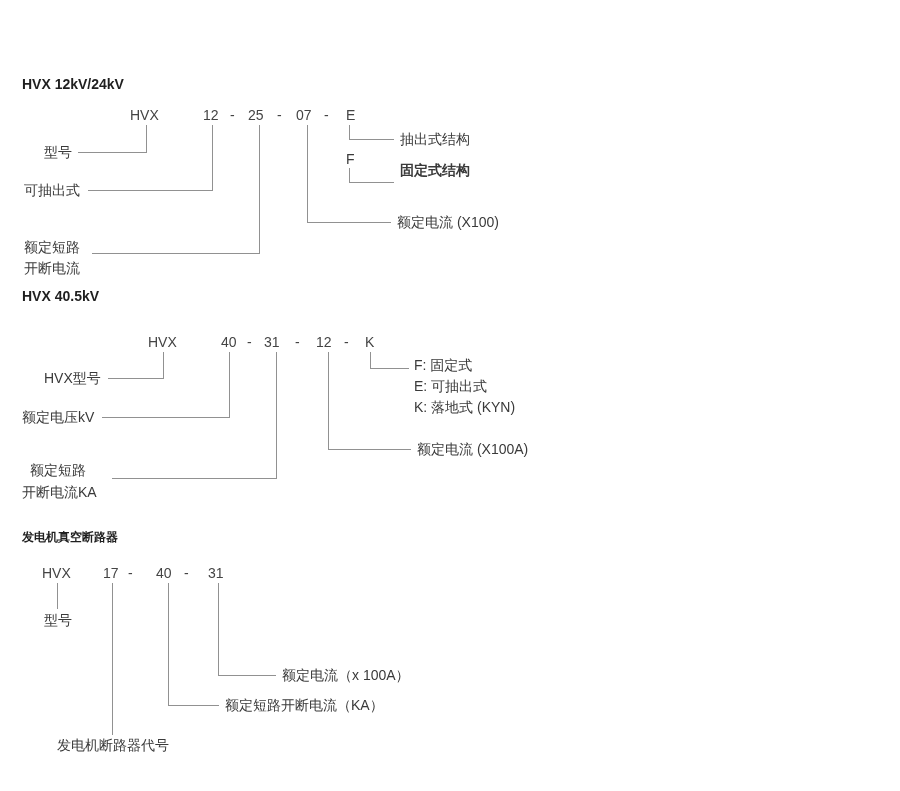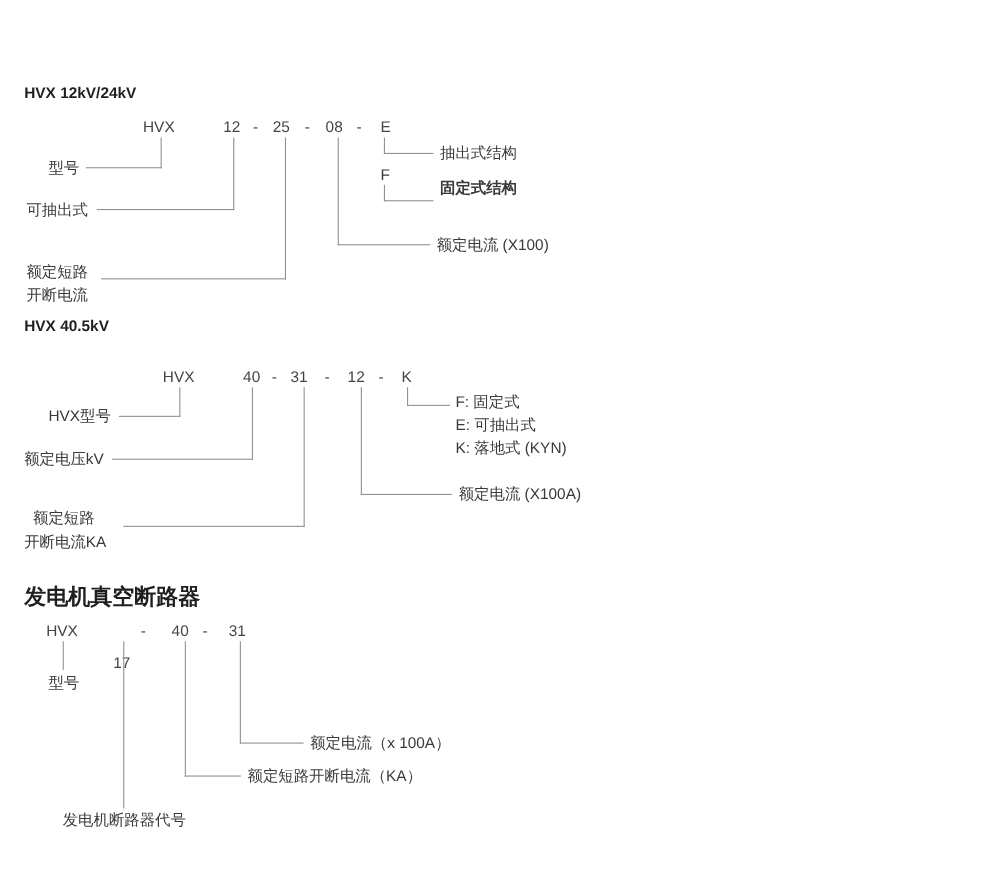--- a/index.html
+++ b/index.html
@@ -28,21 +28,21 @@
 <div id="canvas">
 
 
   <div class="h2" style="left:22px; top:76px;">HVX 12kV/24kV</div>
 
   <span class="code" style="left:130px; top:107px;">HVX</span>
   <span class="code" style="left:203px; top:107px;">12</span>
   <span class="code" style="left:230px; top:107px;">-</span>
   <span class="code" style="left:248px; top:107px;">25</span>
   <span class="code" style="left:277px; top:107px;">-</span>
-  <span class="code" style="left:296px; top:107px;">08</span>
+  <span class="code" style="left:296px; top:107px;">07</span>
   <span class="code" style="left:324px; top:107px;">-</span>
   <span class="code" style="left:346px; top:107px;">E</span>
 
   <div class="l-left" style="left:78px;  top:125px; width:68px;  height:27px;"></div>
   <div class="l-left" style="left:88px;  top:125px; width:124px; height:65px;"></div>
   <div class="l-left" style="left:92px;  top:125px; width:167px; height:128px;"></div>
   <div class="l-right" style="left:349px; top:125px; width:44px;  height:14px;"></div>
   <div class="l-right" style="left:349px; top:168px; width:44px;  height:14px;"></div>
   <div class="l-right" style="left:307px; top:125px; width:83px;  height:97px;"></div>
 
@@ -74,24 +74,24 @@
 
   <div class="lbl" style="left:44px;  top:370px;">HVX型号</div>
   <div class="lbl" style="left:22px;  top:409px;">额定电压kV</div>
   <div class="lbl" style="left:30px;  top:462px;">额定短路</div>
   <div class="lbl" style="left:22px;  top:484px;">开断电流KA</div>
   <div class="lbl" style="left:414px; top:357px;">F: 固定式</div>
   <div class="lbl" style="left:414px; top:378px;">E: 可抽出式</div>
   <div class="lbl" style="left:414px; top:399px;">K: 落地式 (KYN)</div>
   <div class="lbl" style="left:417px; top:441px;">额定电流 (X100A)</div>
 
-  <div class="h1" style="left:22px; top:529px; font-size:20px;">发电机真空断路器</div>
+  <div class="h1" style="left:22px; top:529px; font-size:12px;">发电机真空断路器</div>
 
   <span class="code" style="left:42px;  top:565px;">HVX</span>
-  <span class="code" style="left:103px; top:594px;">17</span>
+  <span class="code" style="left:103px; top:565px;">17</span>
   <span class="code" style="left:128px; top:565px;">-</span>
   <span class="code" style="left:156px; top:565px;">40</span>
   <span class="code" style="left:184px; top:565px;">-</span>
   <span class="code" style="left:208px; top:565px;">31</span>
 
   <div class="vline" style="left:57px;  top:583px; height:26px;"></div>
   <div class="l-right" style="left:218px; top:583px; width:57px;  height:92px;"></div>
   <div class="l-right" style="left:168px; top:583px; width:50px;  height:122px;"></div>
   <div class="vline" style="left:112px; top:583px; height:152px;"></div>
 

